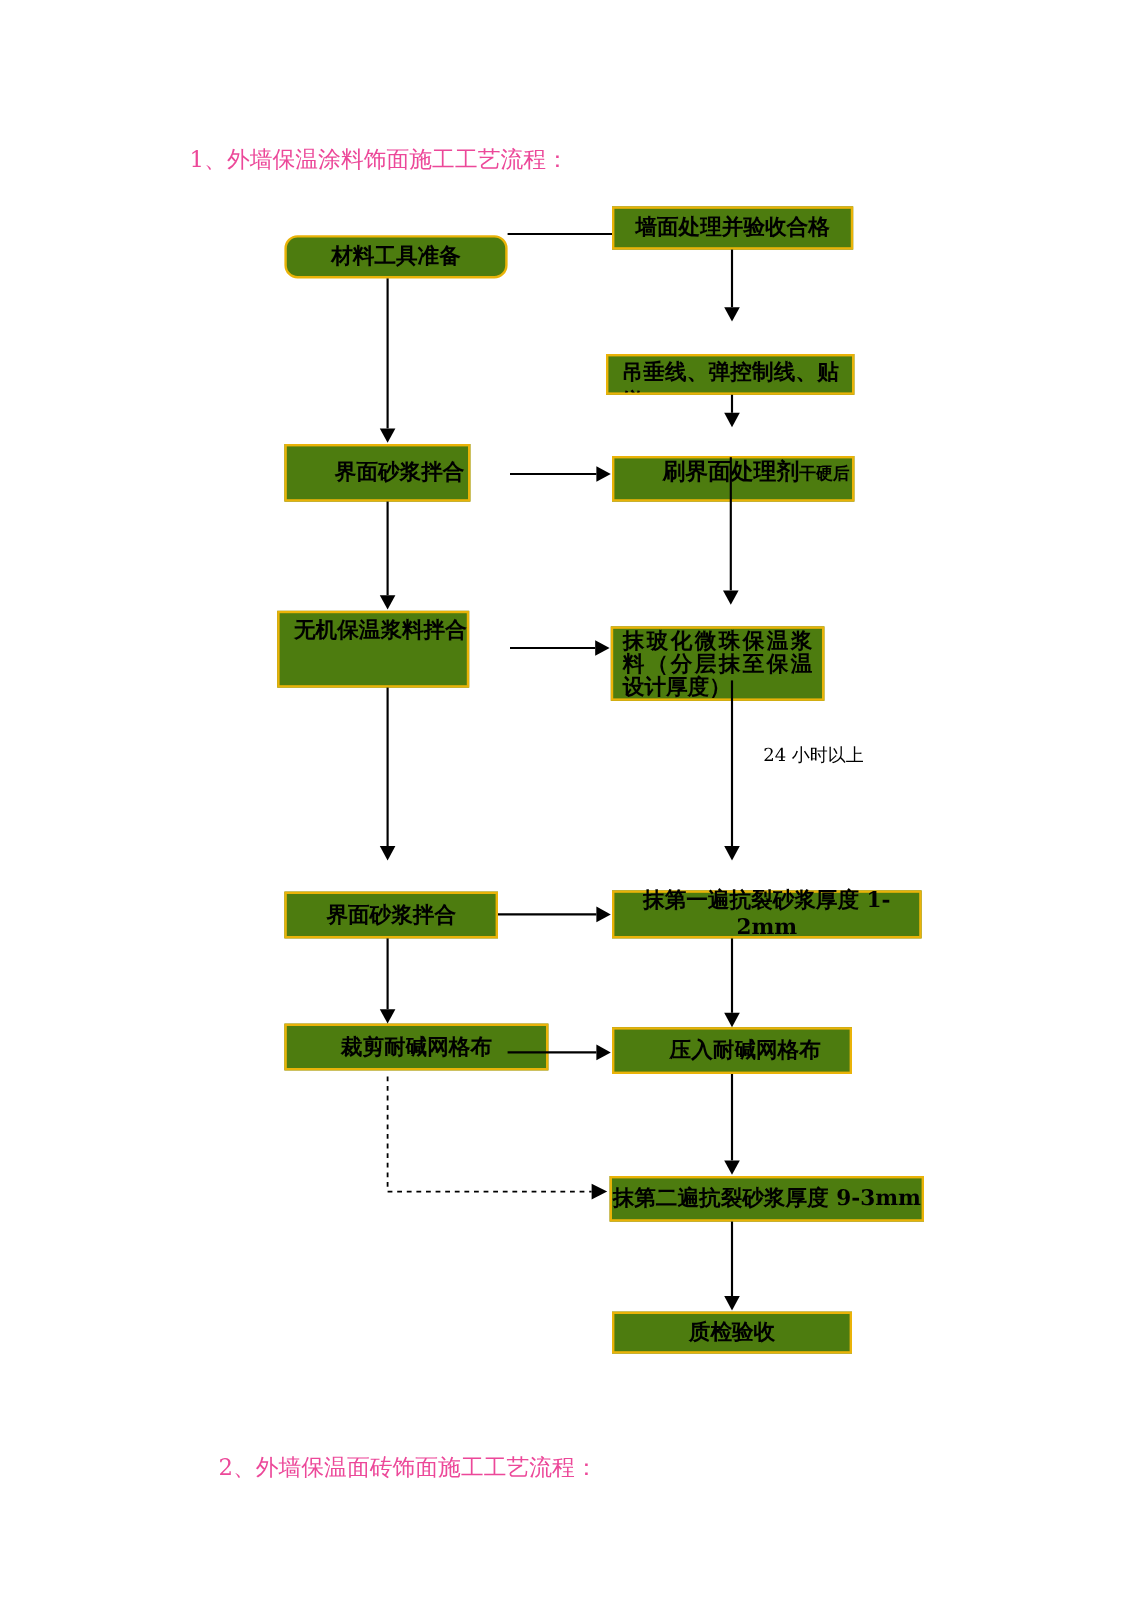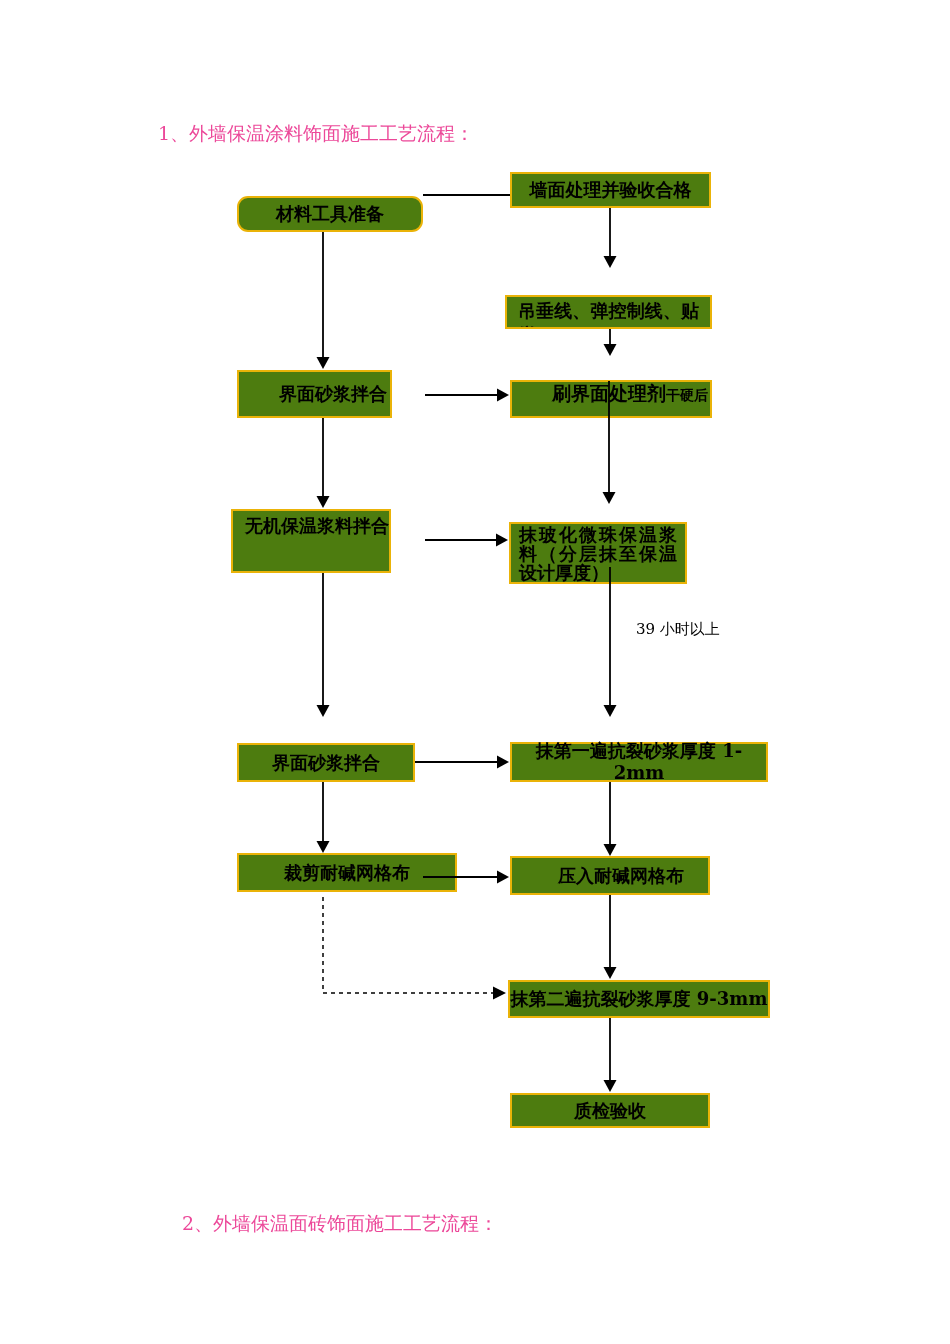--- a/index.html
+++ b/index.html
@@ -90,21 +90,21 @@
   </div>
   <div class="node" id="n-inorganic-slurry">无机保温浆料拌合</div>
   <div class="node jz" id="n-vitrified-beads">抹玻化微珠保温浆料（分层抹至保温设计厚度）</div>
   <div class="node" id="n-anticrack-mortar">界面砂浆拌合</div>
   <div class="node" id="n-first-coat">抹第一遍抗裂砂浆厚度 1-2mm</div>
   <div class="node" id="n-cut-mesh">裁剪耐碱网格布</div>
   <div class="node" id="n-press-mesh">压入耐碱网格布</div>
   <div class="node" id="n-second-coat">抹第二遍抗裂砂浆厚度 9-3mm</div>
   <div class="node" id="n-quality-check">质检验收</div>
 
-  <div id="annotation-cure">39 小时以上</div>
+  <div id="annotation-cure">24 小时以上</div>
 
   <svg id="connector-layer" xmlns="http://www.w3.org/2000/svg" width="950" height="1344">
 
     <g>
       <line x1="423" y1="195" x2="510" y2="195"></line>
     </g>
 
     <g>
       <line x1="610" y1="208" x2="610" y2="256"></line>
       <polygon points="603.5,256 616.5,256 610,268"></polygon>

